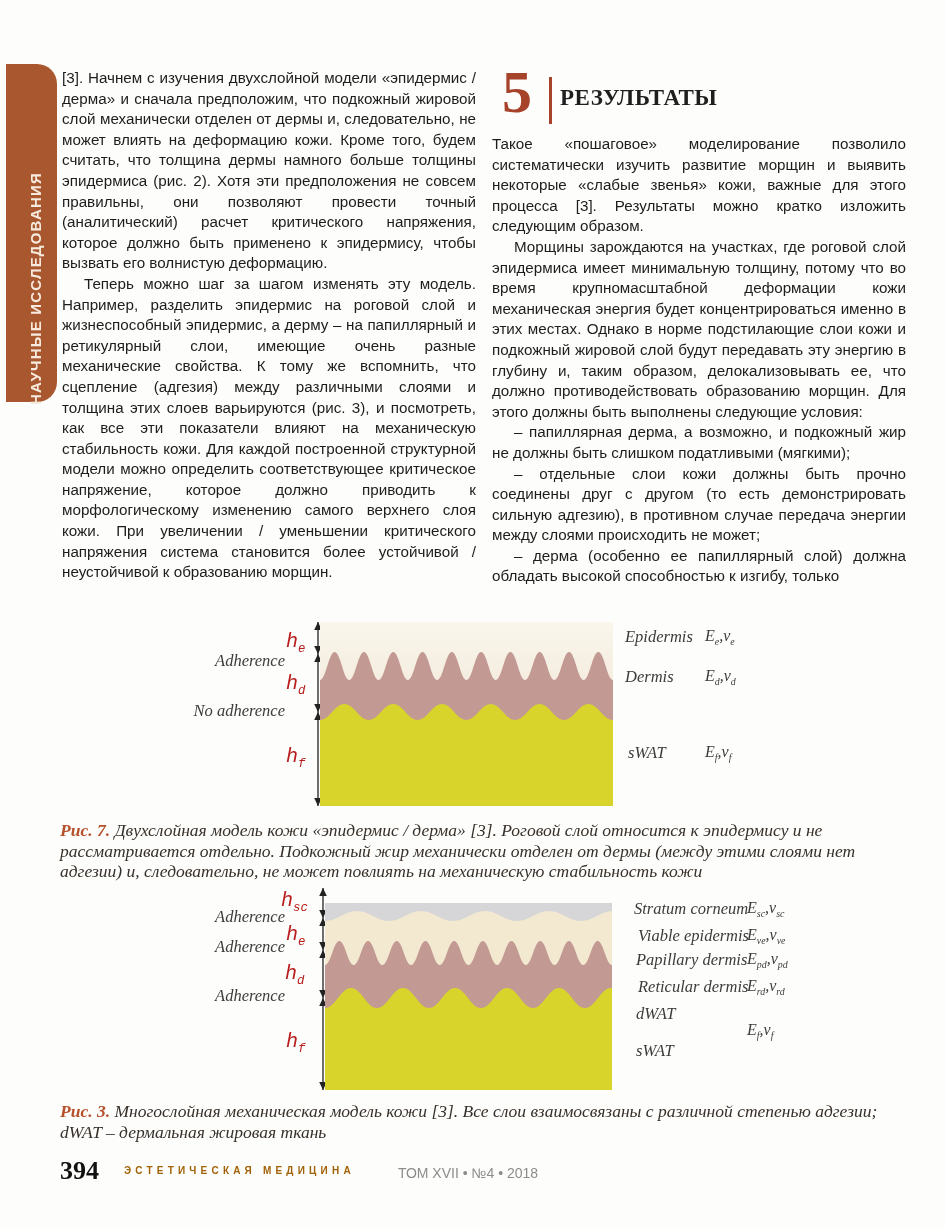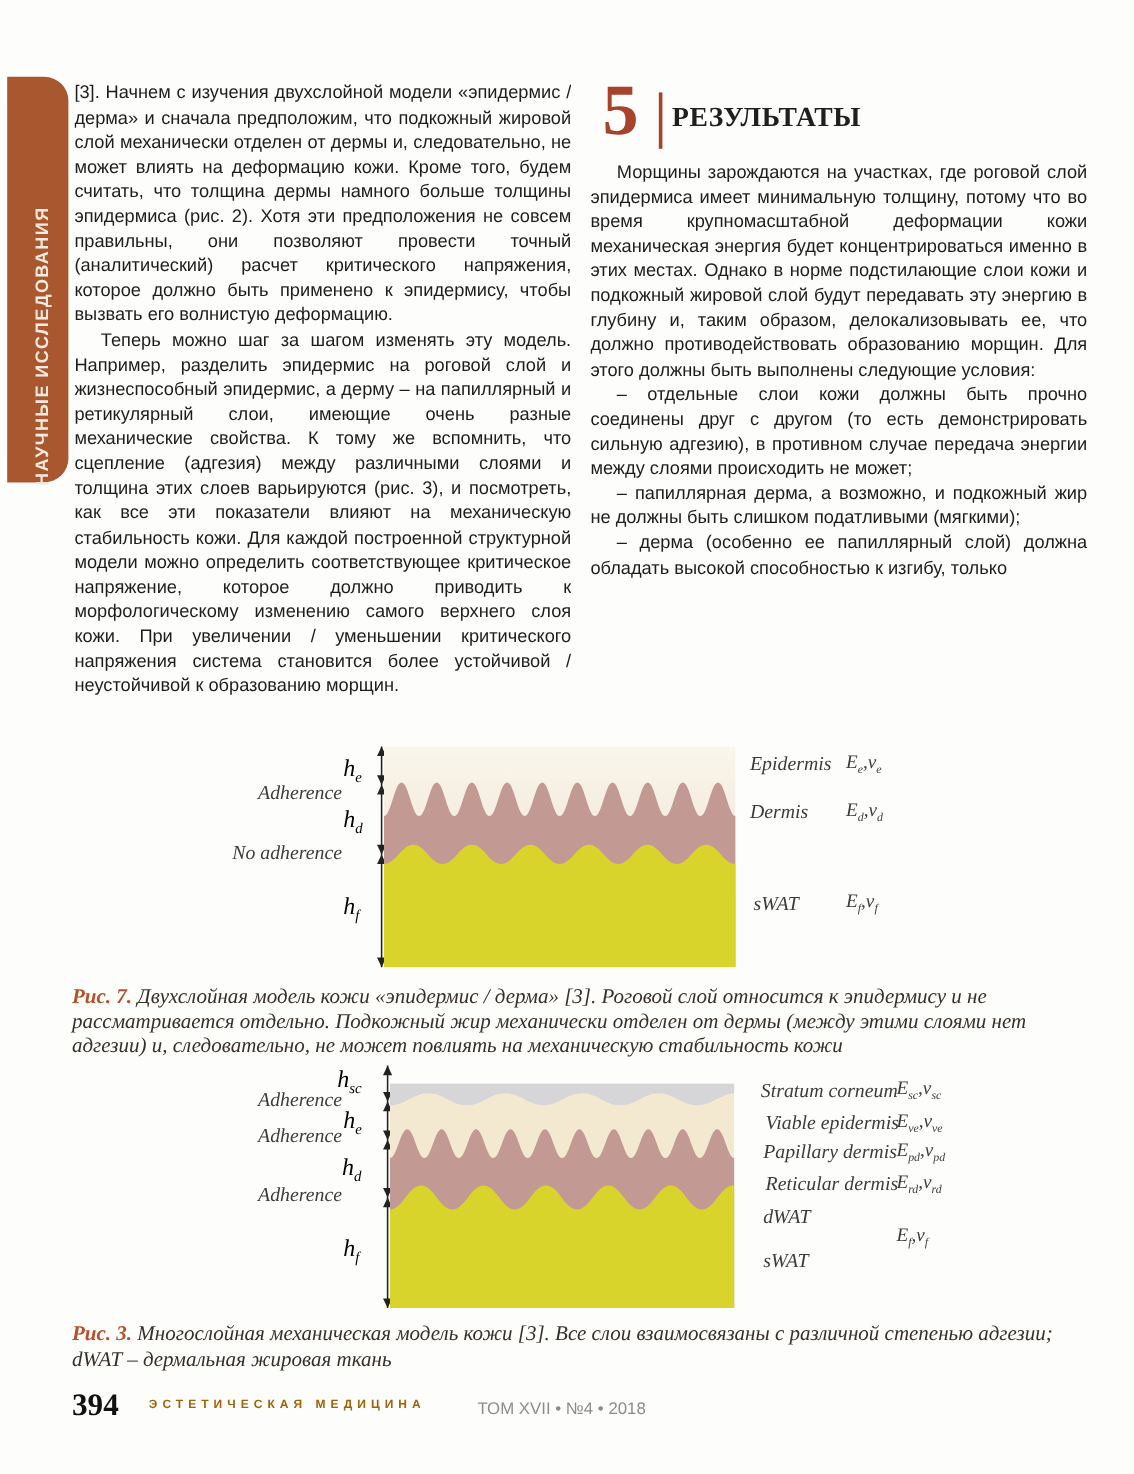--- a/index.html
+++ b/index.html
@@ -42,22 +42,22 @@
     font-size:23px;color:#1f1f1f;letter-spacing:0.5px;
   }
   
   .fig-svg{position:absolute;}
   .fig-label{
     position:absolute;font-family:"Liberation Serif",serif;
     font-style:italic;font-size:16.5px;color:#3c3c3c;white-space:nowrap;
   }
   .fig-label.right-align{text-align:right;}
   .h-label{
-    position:absolute;font-family:Liberation Serif, serif;
-    font-style:italic;font-size:20px;color:#000000;white-space:nowrap;text-align:right;
+    position:absolute;font-family:Liberation Mono, monospace;
+    font-style:italic;font-size:20px;color:#b91c1c;white-space:nowrap;text-align:right;
   }
   sub{font-size:0.62em;line-height:0;}
   .prop-label{
     position:absolute;font-family:"Liberation Serif",serif;
     font-style:italic;font-size:16px;color:#3c3c3c;white-space:nowrap;
   }
   
   .caption{
     position:absolute;left:60px;width:848px;
     font-family:"Liberation Serif",serif;font-style:italic;
@@ -90,23 +90,24 @@
   <p>[3]. Начнем с изучения двухслойной модели «эпидермис / дерма» и сначала предположим, что подкожный жировой слой механически отделен от дермы и, следовательно, не может влиять на деформацию кожи. Кроме того, будем считать, что толщина дермы намного больше толщины эпидермиса (рис. 2). Хотя эти предположения не совсем правильны, они позволяют провести точный (аналитический) расчет критического напряжения, которое должно быть применено к эпидермису, чтобы вызвать его волнистую деформацию.</p>
   <p class="indent">Теперь можно шаг за шагом изменять эту модель. Например, разделить эпидермис на роговой слой и жизнеспособный эпидермис, а дерму – на папиллярный и ретикулярный слои, имеющие очень разные механические свойства. К тому же вспомнить, что сцепление (адгезия) между различными слоями и толщина этих слоев варьируются (рис. 3), и посмотреть, как все эти показатели влияют на механическую стабильность кожи. Для каждой построенной структурной модели можно определить соответствующее критическое напряжение, которое должно приводить к морфологическому изменению самого верхнего слоя кожи. При увеличении / уменьшении критического напряжения система становится более устойчивой / неустойчивой к образованию морщин.</p>
 </div>
 
 <div class="col col-right">
   <div class="sec-head">
     <span class="sec-num">5</span>
     <span class="sec-rule"></span>
     <span class="sec-title">РЕЗУЛЬТАТЫ</span>
   </div>
+  <p>Такое «пошаговое» моделирование позволило систематически изучить развитие морщин и выявить некоторые «слабые звенья» кожи, важные для этого процесса [3]. Результаты можно кратко изложить следующим образом.</p>
   <p class="indent">Морщины зарождаются на участках, где роговой слой эпидермиса имеет минимальную толщину, потому что во время крупномасштабной деформации кожи механическая энергия будет концентрироваться именно в этих местах. Однако в норме подстилающие слои кожи и подкожный жировой слой будут передавать эту энергию в глубину и, таким образом, делокализовывать ее, что должно противодействовать образованию морщин. Для этого должны быть выполнены следующие условия:</p>
+  <p class="indent">–  папиллярная дерма, а возможно, и подкожный жир не должны быть слишком податливыми (мягкими);</p>
   <p class="indent">–  отдельные слои кожи должны быть прочно соединены друг с другом (то есть демонстрировать сильную адгезию), в противном случае передача энергии между слоями происходить не может;</p>
-  <p class="indent">–  папиллярная дерма, а возможно, и подкожный жир не должны быть слишком податливыми (мягкими);</p>
   <p class="indent">–  дерма (особенно ее папиллярный слой) должна обладать высокой способностью к изгибу, только</p>
 </div>
 
 <svg class="fig-svg" style="left:311px;top:616px;" width="14" height="196">
   <line x1="7" y1="6" x2="7" y2="190" stroke="#222" stroke-width="1.3"></line>
   <polygon points="3.2,14 7,6 10.8,14" fill="#222"></polygon>
   <polygon points="3.2,30 7,38 10.8,30" fill="#222"></polygon>
   <polygon points="3.2,46 7,38 10.8,46" fill="#222"></polygon>
   <polygon points="3.2,88 7,96 10.8,88" fill="#222"></polygon>
   <polygon points="3.2,104 7,96 10.8,104" fill="#222"></polygon>

